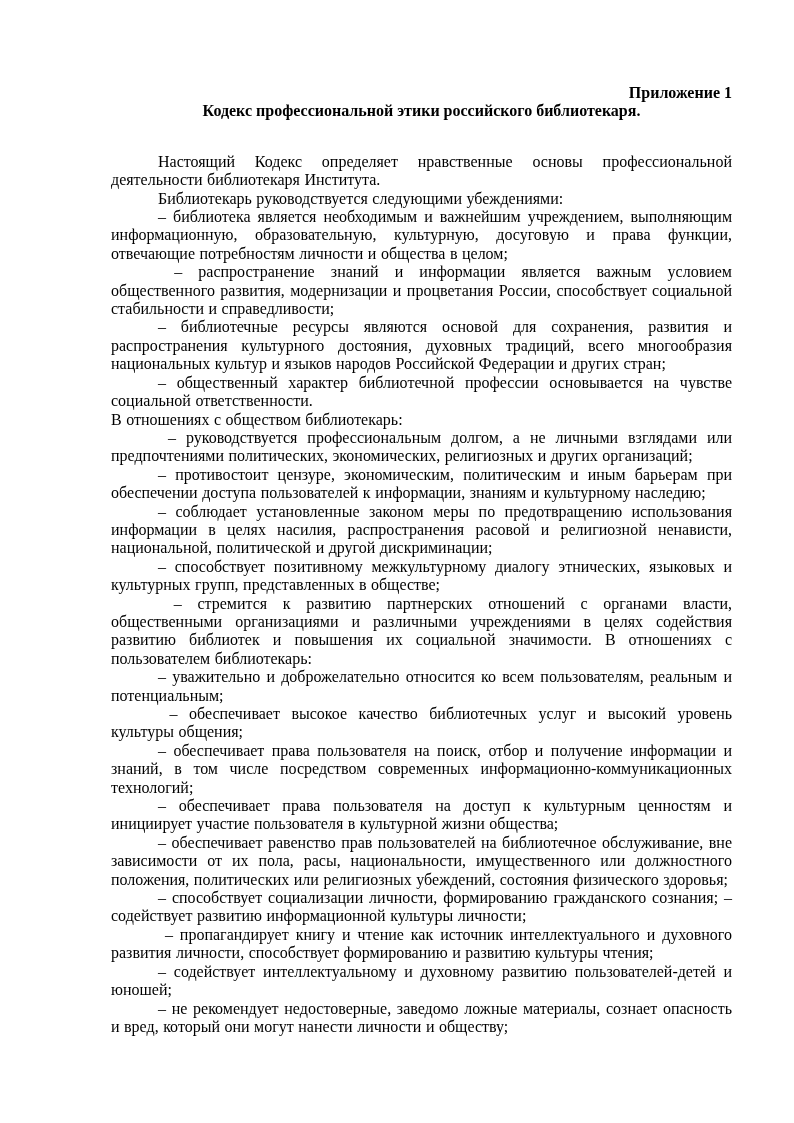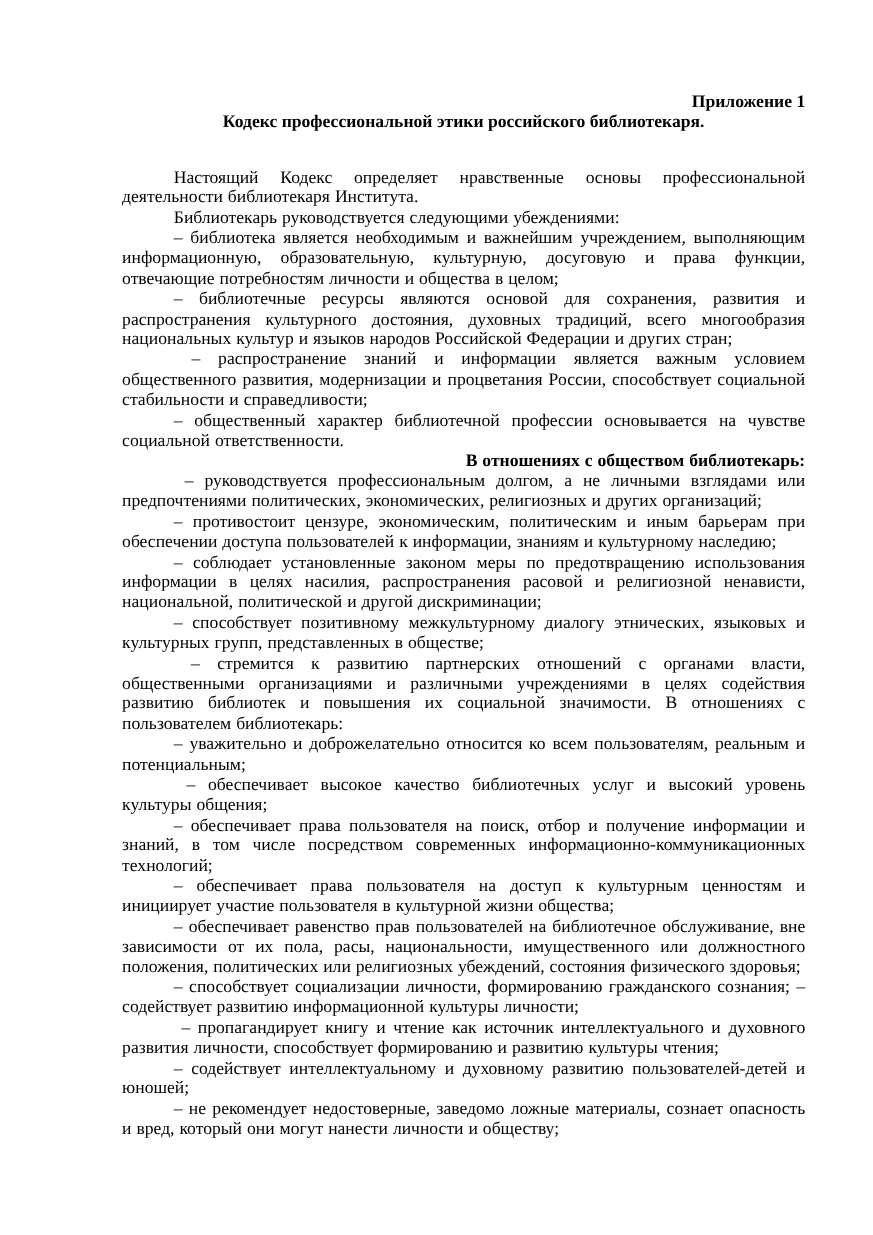--- a/index.html
+++ b/index.html
@@ -30,37 +30,37 @@
     font-weight: bold;
     margin: 0 0 32px 0;
   }
   p.para {
     margin: 0;
     text-align: justify;
     text-indent: 47px;
     word-spacing: 0.5px;
   }
   p.para.heading {
-    text-align: right;
-    font-weight: bold;
+    text-align: left;
+    font-weight: normal;
     text-indent: 0;
   }
 </style>
 </head>
 <body>
 
 <div class="page">
   <p class="appendix-label">Приложение 1</p>
   <p class="doc-title">Кодекс профессиональной этики российского библиотекаря.</p>
   <div id="doc-body">
       <p class="para">Настоящий Кодекс определяет нравственные основы профессиональной деятельности библиотекаря Института.</p>
       <p class="para">Библиотекарь руководствуется следующими убеждениями:</p>
       <p class="para">– библиотека является необходимым и важнейшим учреждением, выполняющим информационную, образовательную, культурную, досуговую и права функции, отвечающие потребностям личности и общества в целом;</p>
+      <p class="para">&nbsp;– распространение знаний и информации является важным условием общественного развития, модернизации и процветания России, способствует социальной стабильности и справедливости;</p>
       <p class="para">– библиотечные ресурсы являются основой для сохранения, развития и распространения культурного достояния, духовных традиций, всего многообразия национальных культур и языков народов Российской Федерации и других стран;</p>
-      <p class="para">&nbsp;– распространение знаний и информации является важным условием общественного развития, модернизации и процветания России, способствует социальной стабильности и справедливости;</p>
       <p class="para">– общественный характер библиотечной профессии основывается на чувстве социальной ответственности.</p>
       <p class="para heading">В отношениях с обществом библиотекарь:</p>
       <p class="para">&nbsp;– руководствуется профессиональным долгом, а не личными взглядами или предпочтениями политических, экономических, религиозных и других организаций;</p>
       <p class="para">– противостоит цензуре, экономическим, политическим и иным барьерам при обеспечении доступа пользователей к информации, знаниям и культурному наследию;</p>
       <p class="para">– соблюдает установленные законом меры по предотвращению использования информации в целях насилия, распространения расовой и религиозной ненависти, национальной, политической и другой дискриминации;</p>
       <p class="para">– способствует позитивному межкультурному диалогу этнических, языковых и культурных групп, представленных в обществе;</p>
       <p class="para">&nbsp;– стремится к развитию партнерских отношений с органами власти, общественными организациями и различными учреждениями в целях содействия развитию библиотек и повышения их социальной значимости. В отношениях с пользователем библиотекарь:</p>
       <p class="para">– уважительно и доброжелательно относится ко всем пользователям, реальным и потенциальным;</p>
       <p class="para">&nbsp;– обеспечивает высокое качество библиотечных услуг и высокий уровень культуры общения;</p>
       <p class="para">– обеспечивает права пользователя на поиск, отбор и получение информации и знаний, в том числе посредством современных информационно-коммуникационных технологий;</p>

